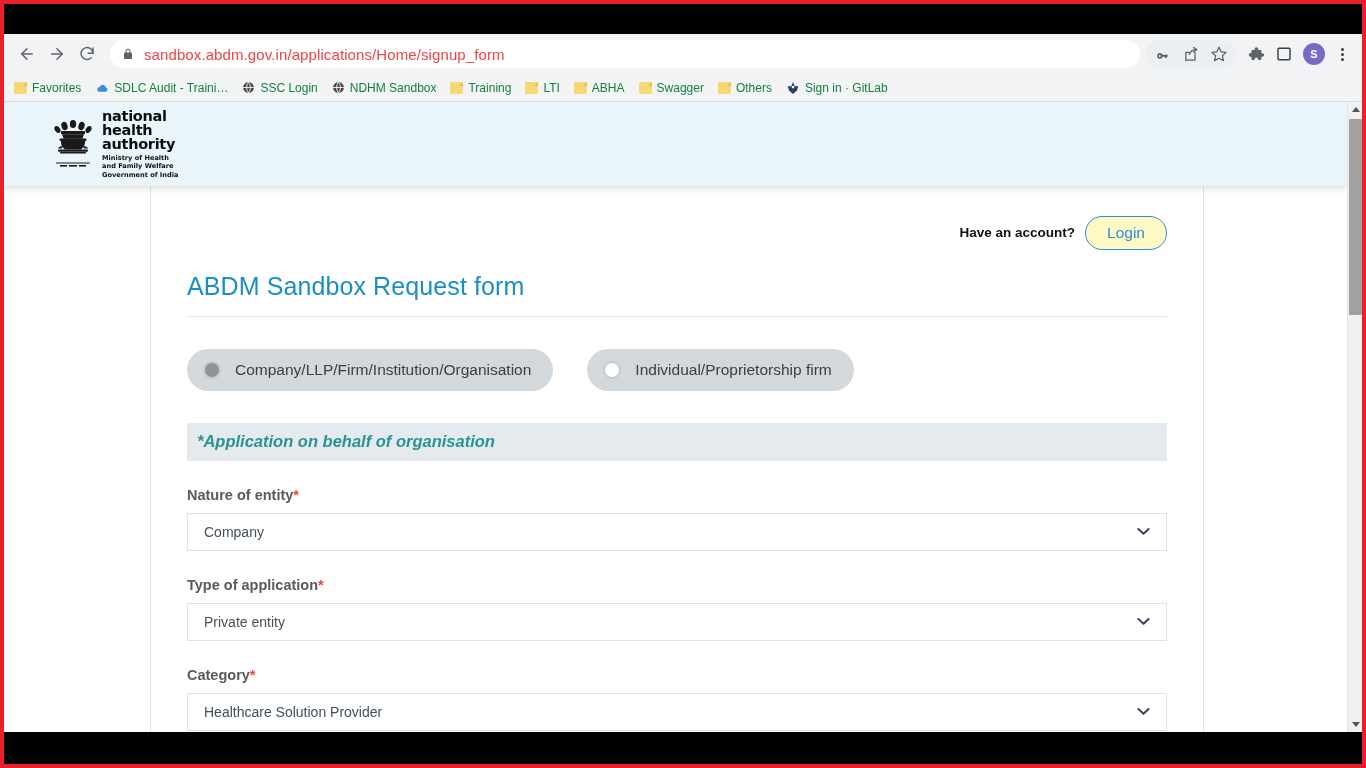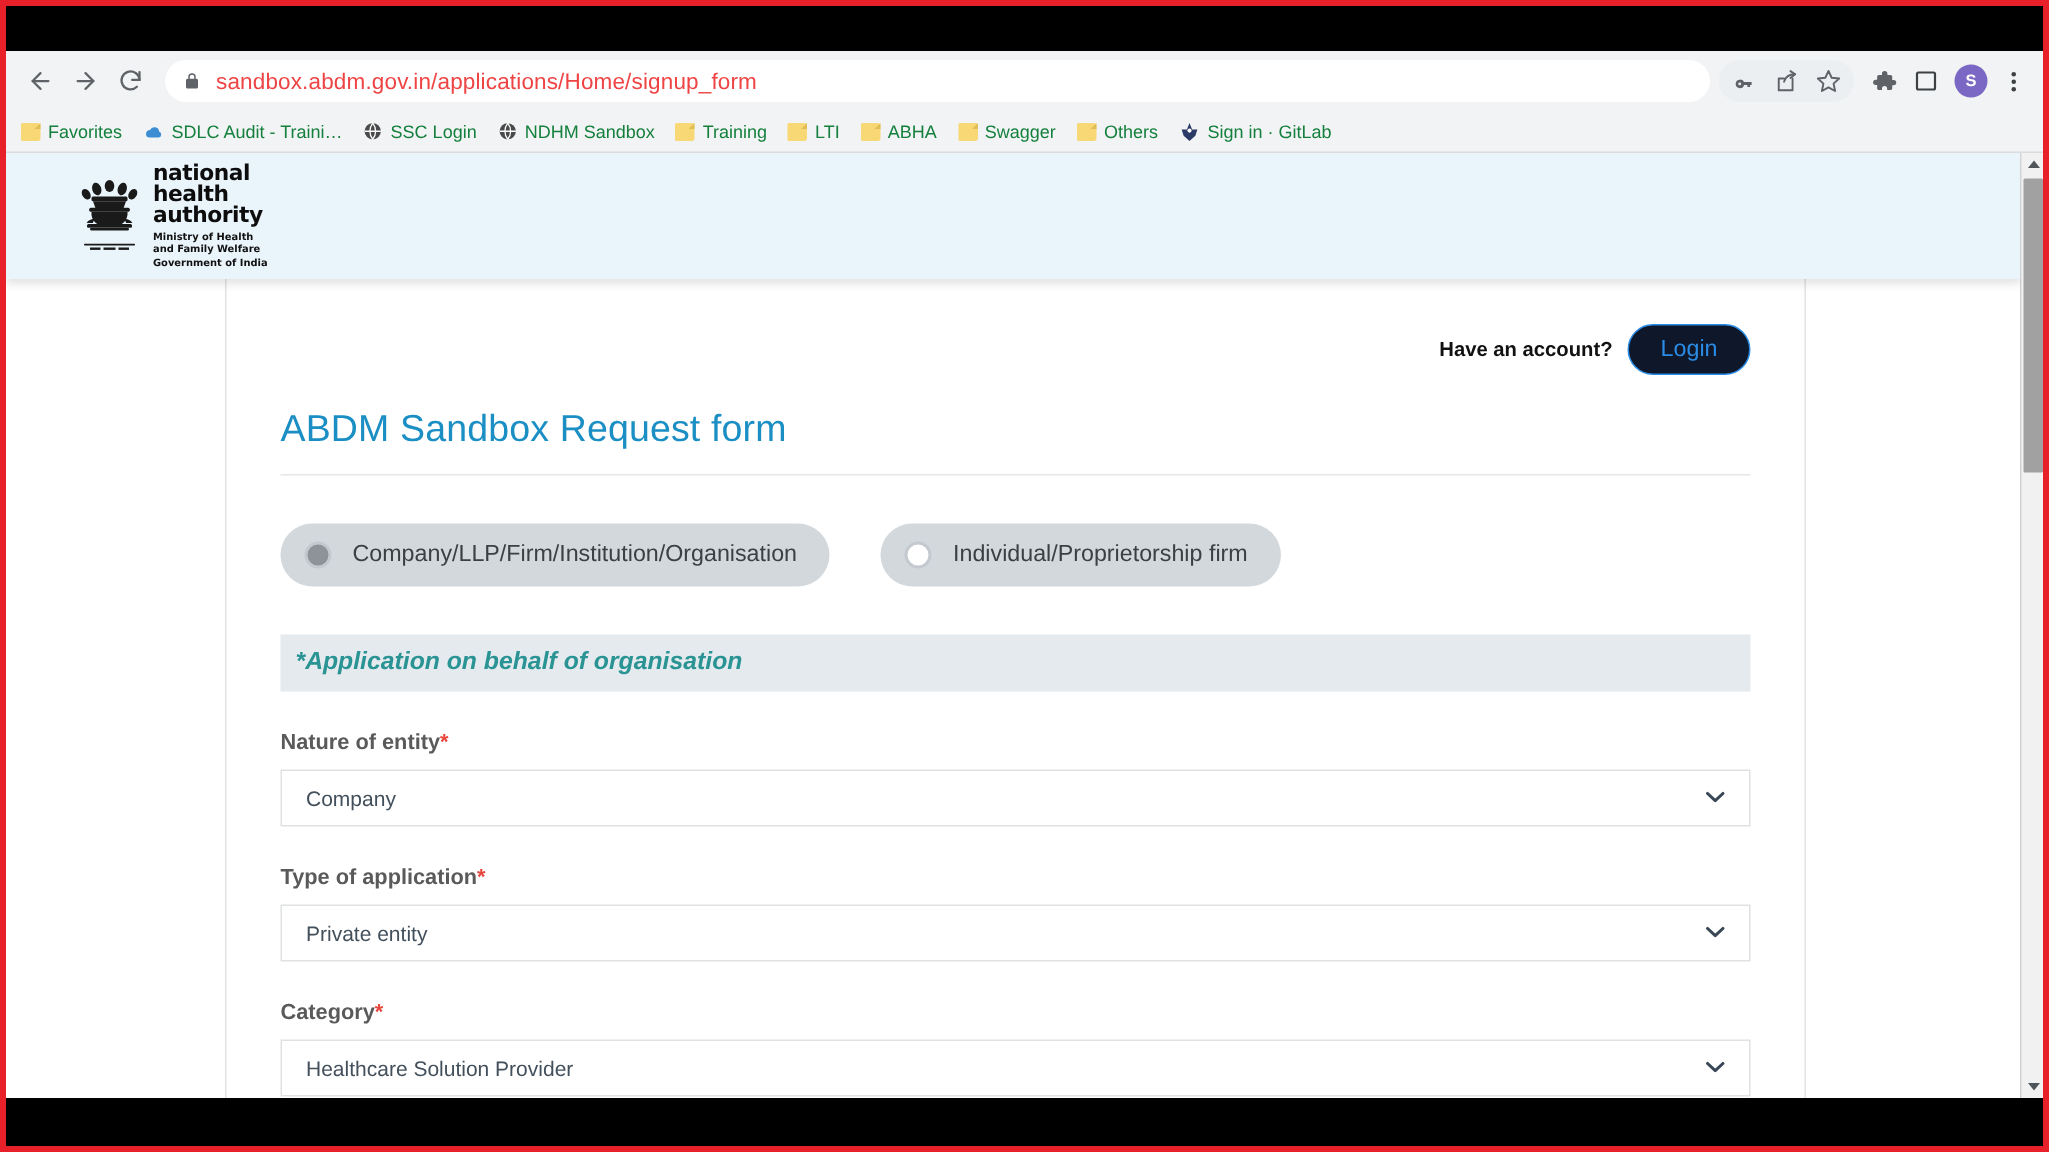--- a/index.html
+++ b/index.html
@@ -189,21 +189,21 @@
   }
   #have-account {
     font-size: 13.5px;
     font-weight: bold;
     color: #111;
     margin-right: 10px;
   }
   #login-btn {
     border: 1px solid #2b8ce6;
     color: #2b8ce6;
-    background: #0f172a;
+    background: #fef9c3;
     border-radius: 22px;
     padding: 7px 21px;
     font-size: 15.5px;
     font-family: "Liberation Sans", sans-serif;
     cursor: pointer;
     line-height: 1.15;
   }
 
   #form-title {
     margin-top: 22px;

